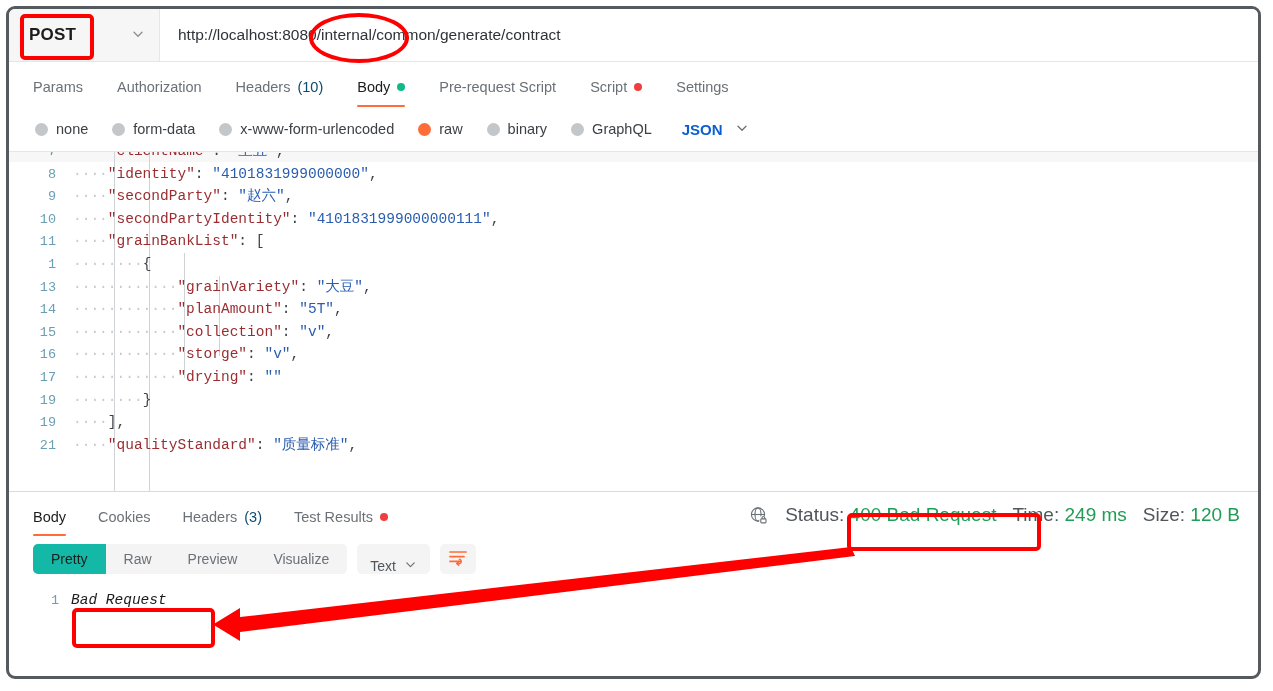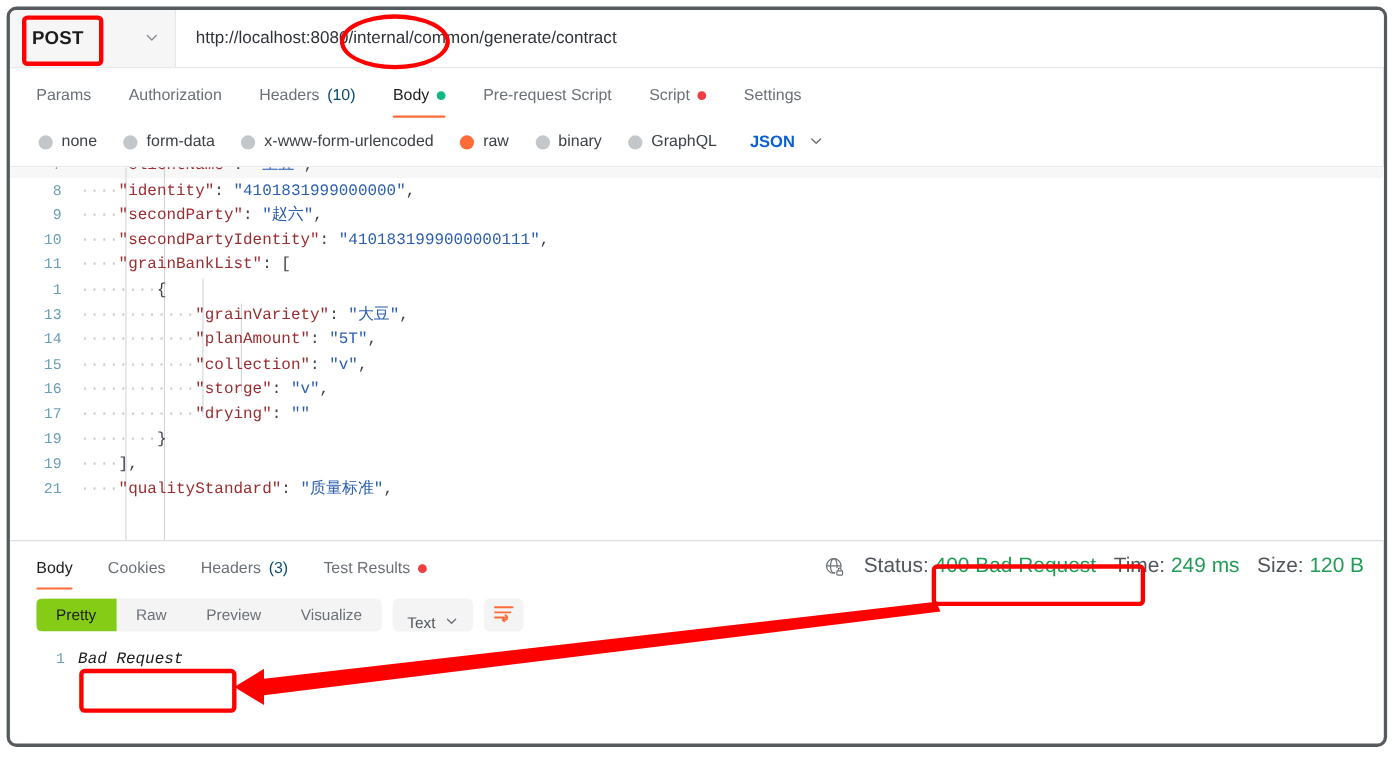--- a/index.html
+++ b/index.html
@@ -254,21 +254,21 @@
   }
   .seg-btn {
     display: flex;
     align-items: center;
     padding: 0 18px;
     font-size: 14px;
     color: #6b7177;
     background: transparent;
   }
   .seg-btn.active {
-    background: #84cc16;
+    background: #14b8a6;
     color: #1c1c1c;
   }
   .seg2 {
     display: flex;
     align-items: flex-end;
     gap: 8px;
     background: #f4f4f5;
     border-radius: 5px;
     height: 30px;
     padding: 0 13px;

